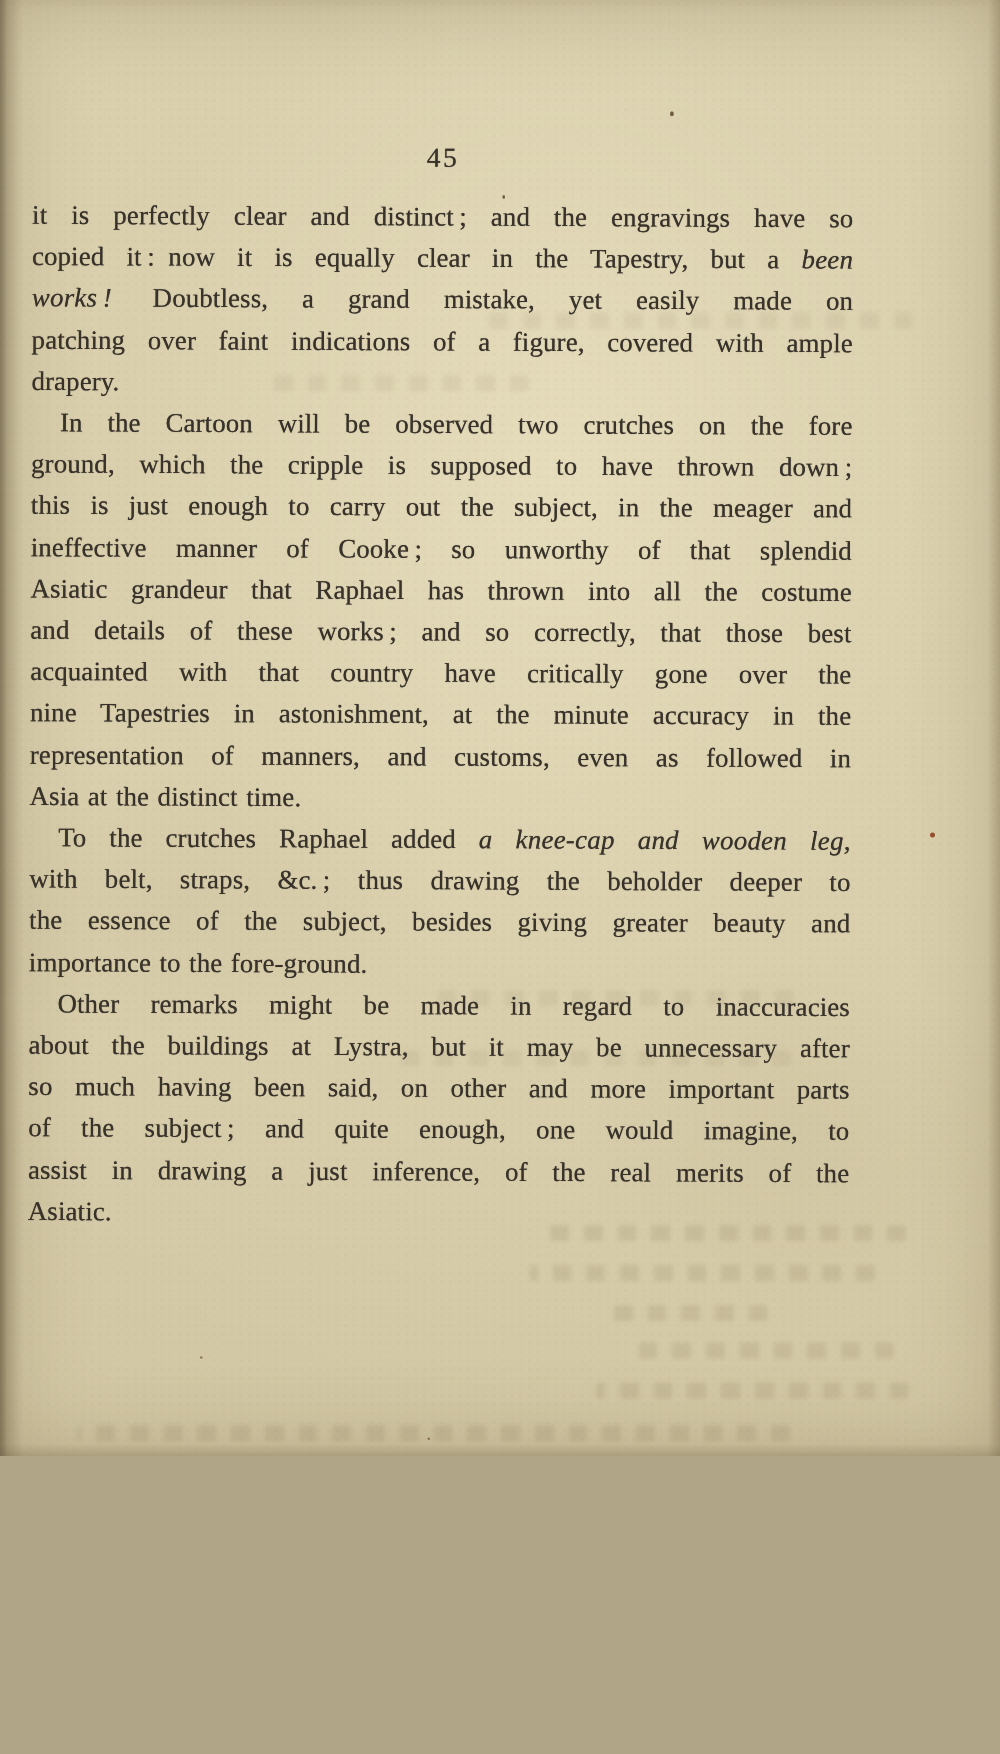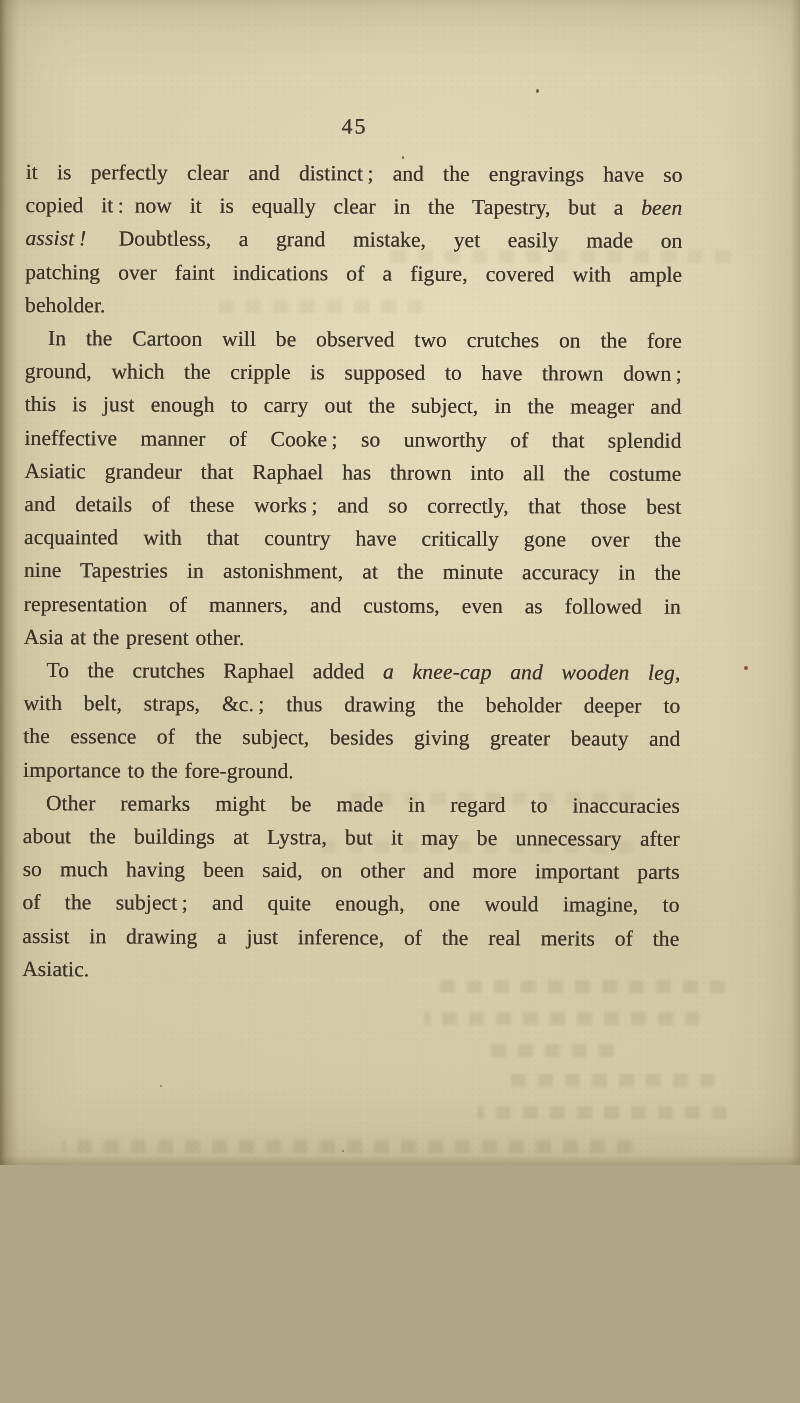--- a/index.html
+++ b/index.html
@@ -102,33 +102,33 @@
     <div class="ghost" style="left:82px;top:1238px;width:592px"></div>
     <div class="ghost" style="left:70px;top:1270px;width:556px"></div>
     <div class="ghost" style="left:88px;top:1302px;width:430px"></div>
   </div>
 
   <div class="body-block">
     <div class="pageno">45</div>
     <div class="lines">
         <div class="line"><span>it is perfectly clear and distinct ; and the engravings have so</span></div>
         <div class="line"><span>copied it : now it is equally clear in the Tapestry, but a </span><i>been</i></div>
-        <div class="line"><i>assist !</i><span>  Doubtless, a grand mistake, yet easily made on</span></div>
+        <div class="line"><i>works !</i><span>  Doubtless, a grand mistake, yet easily made on</span></div>
         <div class="line"><span>patching over faint indications of a figure, covered with ample</span></div>
-        <div class="line last"><span>beholder.</span></div>
+        <div class="line last"><span>drapery.</span></div>
         <div class="line indent"><span>In the Cartoon will be observed two crutches on the fore</span></div>
         <div class="line"><span>ground, which the cripple is supposed to have thrown down ;</span></div>
         <div class="line"><span>this is just enough to carry out the subject, in the meager and</span></div>
         <div class="line"><span>ineffective manner of Cooke ; so unworthy of that splendid</span></div>
         <div class="line"><span>Asiatic grandeur that Raphael has thrown into all the costume</span></div>
         <div class="line"><span>and details of these works ; and so correctly, that those best</span></div>
         <div class="line"><span>acquainted with that country have critically gone over the</span></div>
         <div class="line"><span>nine Tapestries in astonishment, at the minute accuracy in the</span></div>
         <div class="line"><span>representation of manners, and customs, even as followed in</span></div>
-        <div class="line last"><span>Asia at the present other.</span></div>
+        <div class="line last"><span>Asia at the distinct time.</span></div>
         <div class="line indent"><span>To the crutches Raphael added </span><i>a knee-cap and wooden leg,</i></div>
         <div class="line"><span>with belt, straps, &amp;c. ; thus drawing the beholder deeper to</span></div>
         <div class="line"><span>the essence of the subject, besides giving greater beauty and</span></div>
         <div class="line last"><span>importance to the fore-ground.</span></div>
         <div class="line indent"><span>Other remarks might be made in regard to inaccuracies</span></div>
         <div class="line"><span>about the buildings at Lystra, but it may be unnecessary after</span></div>
         <div class="line"><span>so much having been said, on other and more important parts</span></div>
         <div class="line"><span>of the subject ; and quite enough, one would imagine, to</span></div>
         <div class="line"><span>assist in drawing a just inference, of the real merits of the</span></div>
         <div class="line last"><span>Asiatic.</span></div>

